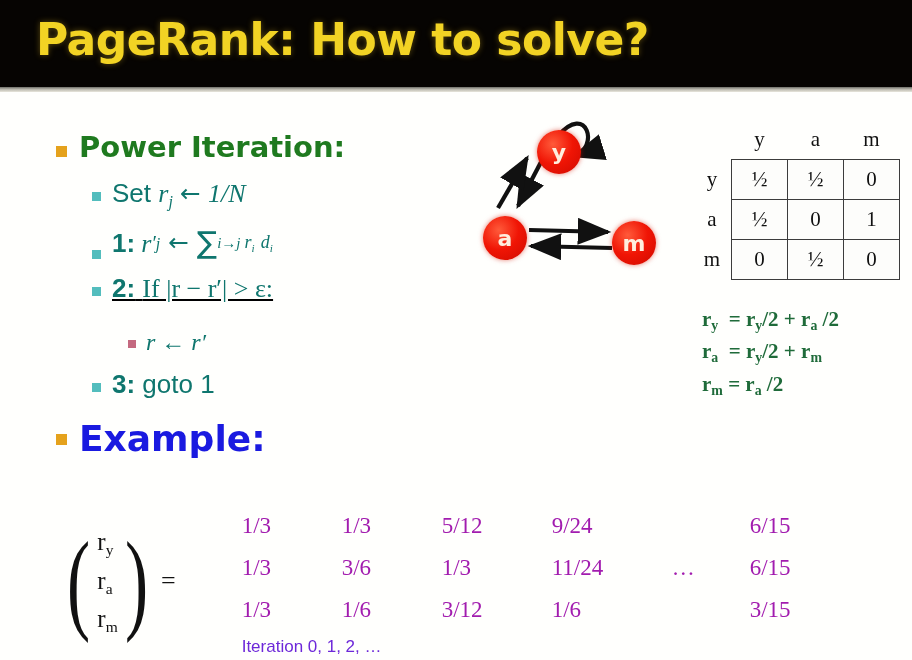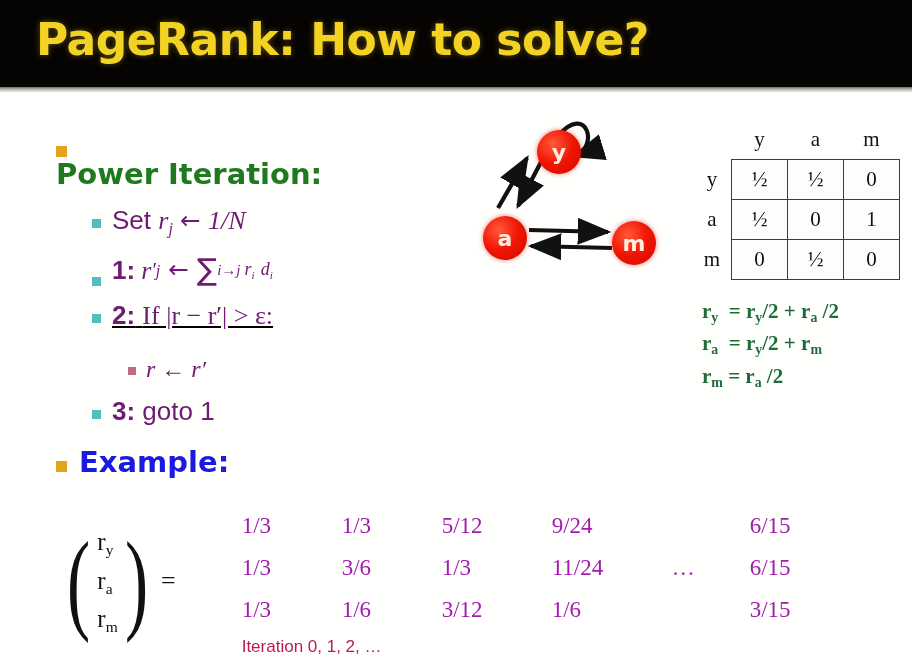--- a/index.html
+++ b/index.html
@@ -43,25 +43,25 @@
 
   .lvl1{margin-left:56px;}
   .lvl2{margin-left:92px;}
   .lvl3{margin-left:128px;}
 
   .t-power{
     font-family:"DejaVu Sans", sans-serif;font-weight:bold;font-size:29px;
     color:#1f7a1f;line-height:1.18;
   }
   .t-example{
-    font-family:"DejaVu Sans", sans-serif;font-weight:bold;font-size:29px;
+    font-family:"DejaVu Sans", sans-serif;font-weight:bold;font-size:36px;
     color:#1a1ae0;line-height:1.18;
   }
   .t-plain{
-    font-family:"Liberation Sans", sans-serif;font-size:26px;color:#701a75;
+    font-family:"Liberation Sans", sans-serif;font-size:26px;color:#0f766e;
     line-height:1.2;
   }
   .mi{font-family:"Liberation Serif", serif;font-style:italic;}
   .mb{font-weight:bold;}
   .sub{font-size:.62em;vertical-align:-0.32em;font-family:"Liberation Serif",serif;font-style:italic;}
   .supp{font-size:.8em;vertical-align:0.28em;}
   .arrowglyph{font-family:"DejaVu Sans",sans-serif;font-size:.95em;}
 
   
   .frac{display:inline-flex;flex-direction:row;align-items:center;
@@ -84,21 +84,21 @@
 
   
   .mtx{position:absolute;left:700px;top:120px;}
   .mtx table{border-collapse:collapse;font-family:"Liberation Serif",serif;font-size:21px;color:#111;}
   .mtx td{width:53px;height:37px;text-align:center;vertical-align:middle;}
   .mtx td.cell{border:1.6px solid #3c3c3c;background:#fdfdfb;}
   .mtx td.hdr{border:none;background:transparent;}
   .mtx td.rowhdr{border:none;background:transparent;width:22px;text-align:center;padding-right:8px;}
 
   
-  .eqs{position:absolute;left:702px;top:296px;
+  .eqs{position:absolute;left:702px;top:304px;
        font-family:"Liberation Serif",serif;font-weight:bold;font-size:21px;
        color:#1f6b3a;line-height:1.52;white-space:nowrap;}
   .eqs .s{font-size:.66em;vertical-align:-0.32em;}
 
   
   .example{position:absolute;left:60px;top:505px;display:flex;align-items:center;}
   .vecwrap{display:flex;align-items:center;}
   .paren{
     font-family:"Liberation Serif",serif;
     font-size:112px;line-height:0.86;color:#111;
@@ -109,35 +109,35 @@
   .veccol .s{font-size:.62em;vertical-align:-0.3em;}
   .eqsign{font-family:"Liberation Serif",serif;font-size:26px;color:#111;margin:0 14px 0 6px;}
 
   .itertable{margin-left:52px;}
   .itertable table{border-collapse:collapse;
     font-family:"Liberation Serif",serif;font-size:23px;color:#a21caf;}
   .itertable td{padding:2px 0;height:38px;vertical-align:middle;text-align:left;}
   .c0{width:100px;} .c1{width:100px;} .c2{width:110px;} .c3{width:120px;} .c4{width:78px;} .c5{width:90px;}
   .iterlabel{
     margin-left:0;padding-top:6px;
-    font-family:"Liberation Sans",sans-serif;font-size:17px;color:#be185d;
+    font-family:"Liberation Sans",sans-serif;font-size:17px;color:#6d28d9;
   }
 </style>
 </head>
 <body>
 
 <div class="slide">
 
   <div class="titlebar"></div>
   <div class="titlebar-rule"></div>
   <div class="slide-title">PageRank: How to solve?</div>
 
   <div class="bullets">
 
-    <div class="row lvl1" style="margin-top:30px;flex-direction:column;">
+    <div class="row lvl1" style="margin-top:30px;">
       <span class="sq sq-l1"></span>
       <span class="t-power">Power Iteration:</span>
     </div>
 
     <div class="row lvl2" style="margin-top:14px;">
       <span class="sq sq-l2"></span>
       <span class="t-plain">
         <span>Set </span><span class="mi">r</span><span class="sub">j</span>
         <span class="arrowglyph">←</span>
         <span class="mi">1/N</span>

